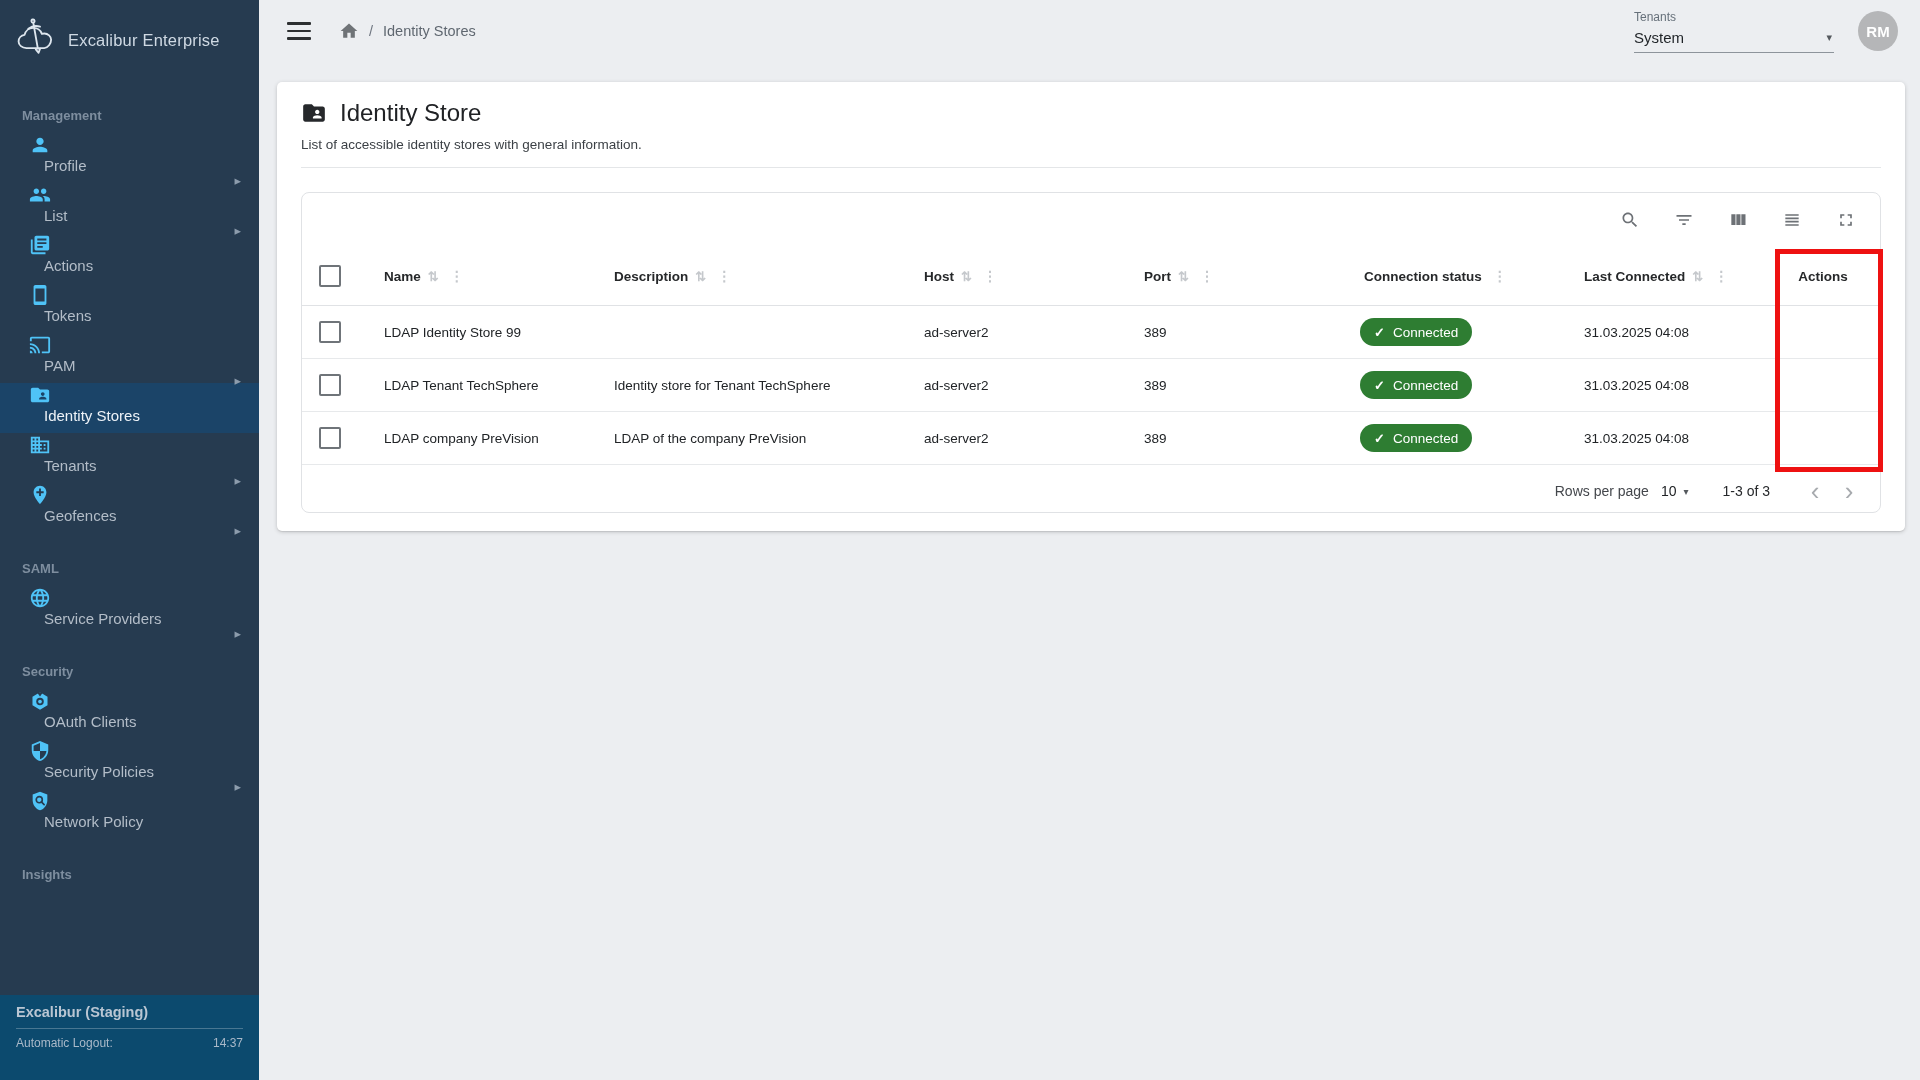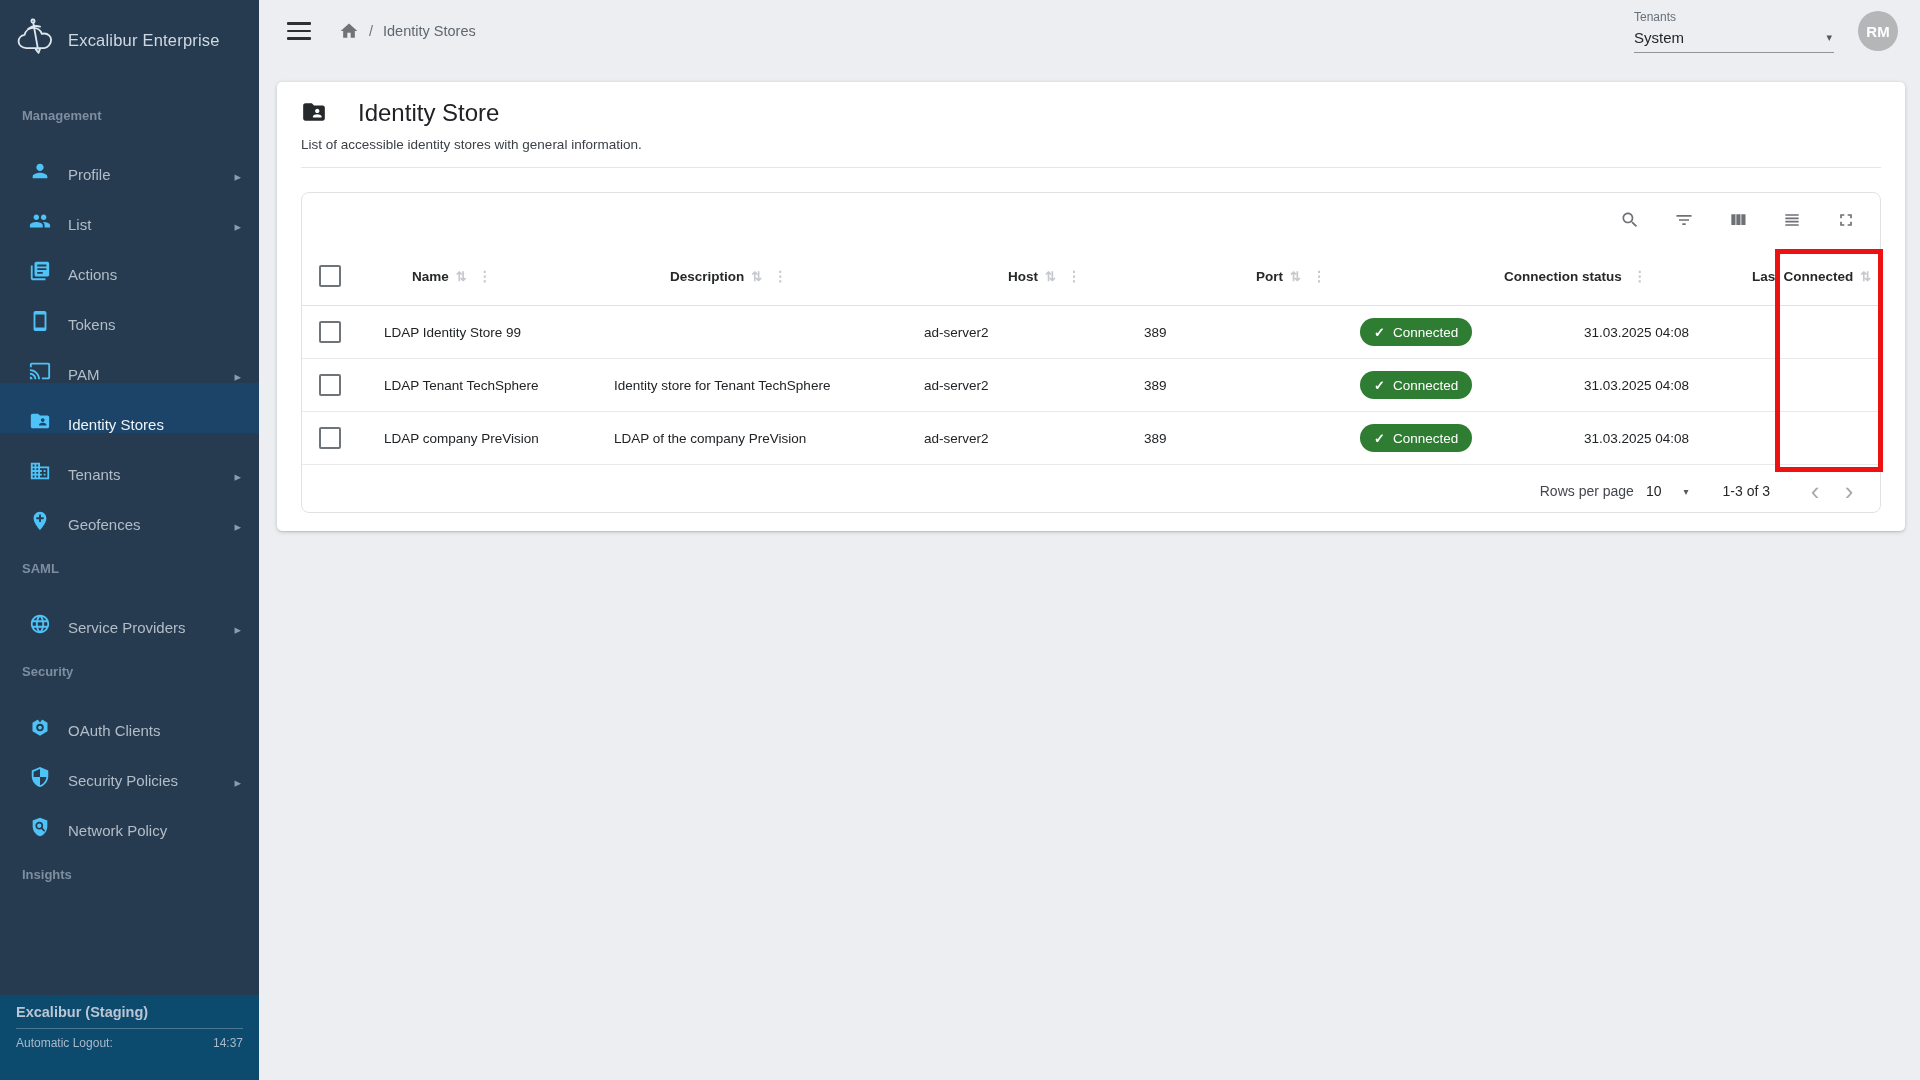--- a/index.html
+++ b/index.html
@@ -7,21 +7,21 @@
        font-family:"Liberation Sans", sans-serif;color:#212327;}
   .app{position:relative;width:1920px;height:1080px;display:flex;overflow:hidden;}
 
   
   .sidebar{width:259px;flex:0 0 259px;height:1080px;background:#263b50;display:flex;
            flex-direction:column;overflow:hidden;}
   .brand{height:80px;display:flex;align-items:center;padding:0 14px 0 14px;gap:10px;flex:0 0 auto;}
   .brand-name{font-size:16.5px;font-weight:500;color:#cfd9e3;letter-spacing:.2px;}
   .nav{flex:1 1 auto;overflow:hidden;}
   .section-label{margin-top:28px;padding:0 0 10px 22px;font-size:13px;font-weight:bold;color:#7e8e9f;}
-  .nav-item{height:50px;display:flex;align-items:flex-end;padding:0 18px 0 28px;cursor:pointer;}
+  .nav-item{height:50px;display:flex;align-items:flex-start;padding:0 18px 0 28px;cursor:pointer;flex-direction:column;}
   .nav-item.active{background:#1b4468;}
   .nav-icon{width:24px;height:24px;flex:0 0 24px;display:flex;align-items:center;justify-content:center;}
   .nav-icon svg{width:22px;height:22px;}
   .nav-label{margin-left:16px;font-size:15px;color:#b3bdc8;white-space:nowrap;}
   .nav-item.active .nav-label{color:#eef3f8;}
   .nav-chevron{margin-left:auto;font-size:13px;color:#8c9cac;line-height:1;}
   .side-footer{margin-top:auto;flex:0 0 auto;background:#0c4a6e;padding:9px 16px 30px 16px;}
   .env-name{font-size:14.5px;font-weight:bold;color:#bac6d3;}
   .side-footer .divider{height:1px;background:rgba(255,255,255,.25);margin:8px 0 7px 0;}
   .logout-row{display:flex;justify-content:space-between;font-size:12px;color:#aab9c9;}
@@ -41,49 +41,49 @@
       border-bottom:1px solid #8d949b;padding:3px 2px 6px 0;margin-top:2px;}
   .tenant-value{font-size:15px;color:#1f2327;}
   .tenant-caret{font-size:11px;color:#55595e;}
   .avatar{width:40px;height:40px;border-radius:50%;background:#b5b6b8;color:#fff;display:flex;
       align-items:center;justify-content:center;font-size:15px;font-weight:bold;cursor:pointer;}
 
   
   .card{margin:20px 15px 0 18px;width:1628px;height:449px;background:#fff;border-radius:5px;
       box-shadow:0 1px 4px rgba(0,0,0,.18), 0 1px 1px rgba(0,0,0,.08);box-sizing:border-box;}
   .card-head{padding:17px 24px 0 24px;}
-  .title-row{display:flex;align-items:flex-start;gap:31px;}
+  .title-row{display:flex;align-items:center;gap:13px;}
   .title-row svg{width:26px;height:26px;}
   .page-title{font-size:24px;color:#202225;}
   .page-subtitle{margin-top:10px;font-size:13.5px;color:#3c4146;}
   .head-divider{margin-top:15px;border-bottom:1px solid #e4e6e8;}
 
   .table-wrap{margin:24px;width:1580px;height:321px;border:1px solid #e0e2e5;border-radius:8px;
       box-sizing:border-box;overflow:hidden;}
   .toolbar{height:54px;display:flex;align-items:center;justify-content:flex-end;gap:30px;padding-right:22px;}
   .tool-btn{width:24px;height:24px;display:flex;align-items:center;justify-content:center;cursor:pointer;}
   .tool-btn svg{width:20px;height:20px;fill:#6d7176;}
 
   .trow{display:grid;grid-template-columns:64px 230px 310px 220px 220px 220px 200px 1fr;align-items:center;}
-  .thead{height:58px;border-top:0;border-bottom:1px solid #e0e2e5;font-weight:bold;font-size:13.5px;color:#26282a;gap:28px;}
+  .thead{height:58px;border-top:0;border-bottom:1px solid #e0e2e5;font-weight:bold;font-size:13.5px;color:#26282a;}
   .tbody-row{height:52px;border-bottom:1px solid #e7e9eb;font-size:13.5px;color:#212427;}
   .cell{padding-left:18px;display:flex;align-items:center;gap:7px;}
   .cell.check{padding-left:17px;}
   .cell.center{justify-content:center;padding-left:0;}
   .cb{width:18px;height:18px;border:2px solid #6f7479;border-radius:2px;background:#fff;cursor:pointer;}
   .sort-glyph{font-size:13px;color:#c5c8cc;cursor:pointer;}
   .colmenu-glyph{font-size:14px;color:#c5c8cc;cursor:pointer;margin-left:4px;}
   .chip{display:inline-flex;align-items:center;gap:8px;height:28px;padding:0 14px;border-radius:14px;
       background:#2e7d32;color:#fff;font-size:13.5px;margin-left:-4px;}
   .chip-check{font-size:13px;font-weight:bold;}
 
   .tfoot{height:52px;display:flex;align-items:center;justify-content:flex-end;padding-right:14px;
       font-size:14px;color:#44474c;}
   .rpp-label{margin-right:12px;}
-  .rpp-select{display:flex;align-items:center;gap:22px;cursor:pointer;color:#202326;}
+  .rpp-select{display:flex;align-items:center;gap:7px;cursor:pointer;color:#202326;}
   .rpp-caret{font-size:10px;color:#55595e;}
   .range{margin:0 28px 0 34px;color:#26282b;}
   .pg-btn{width:34px;height:34px;display:flex;align-items:center;justify-content:center;
       color:#a7aaae;font-size:26px;cursor:default;user-select:none;}
 
   
   .annotation{position:absolute;left:1775px;top:249px;width:108px;height:223px;box-sizing:border-box;
       border:5px solid #ee1111;z-index:50;pointer-events:none;}
 </style>
 </head>

